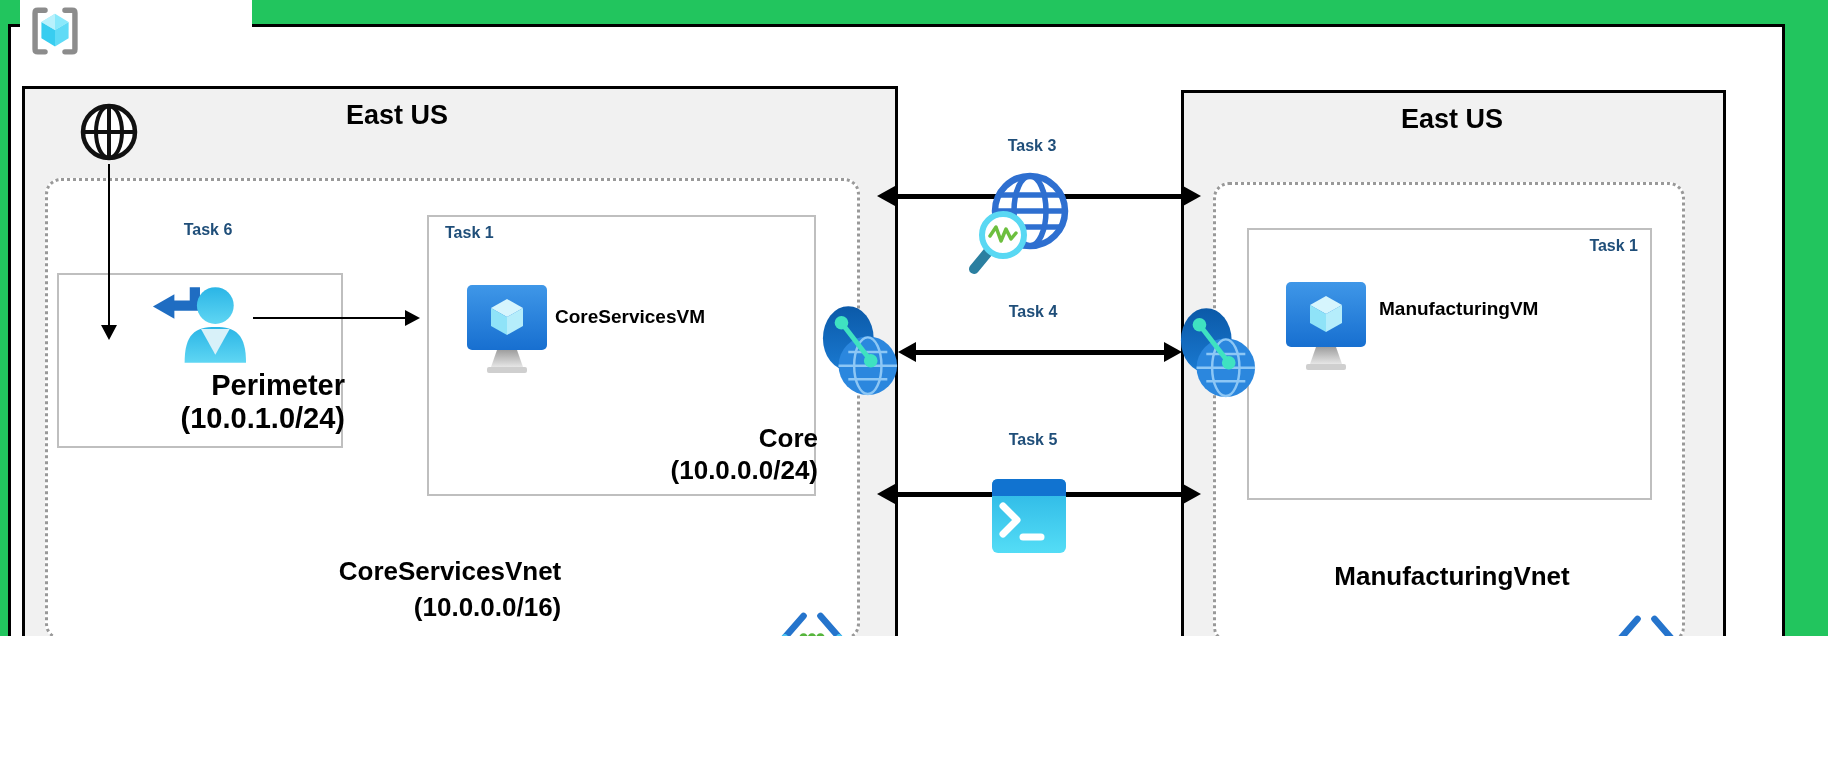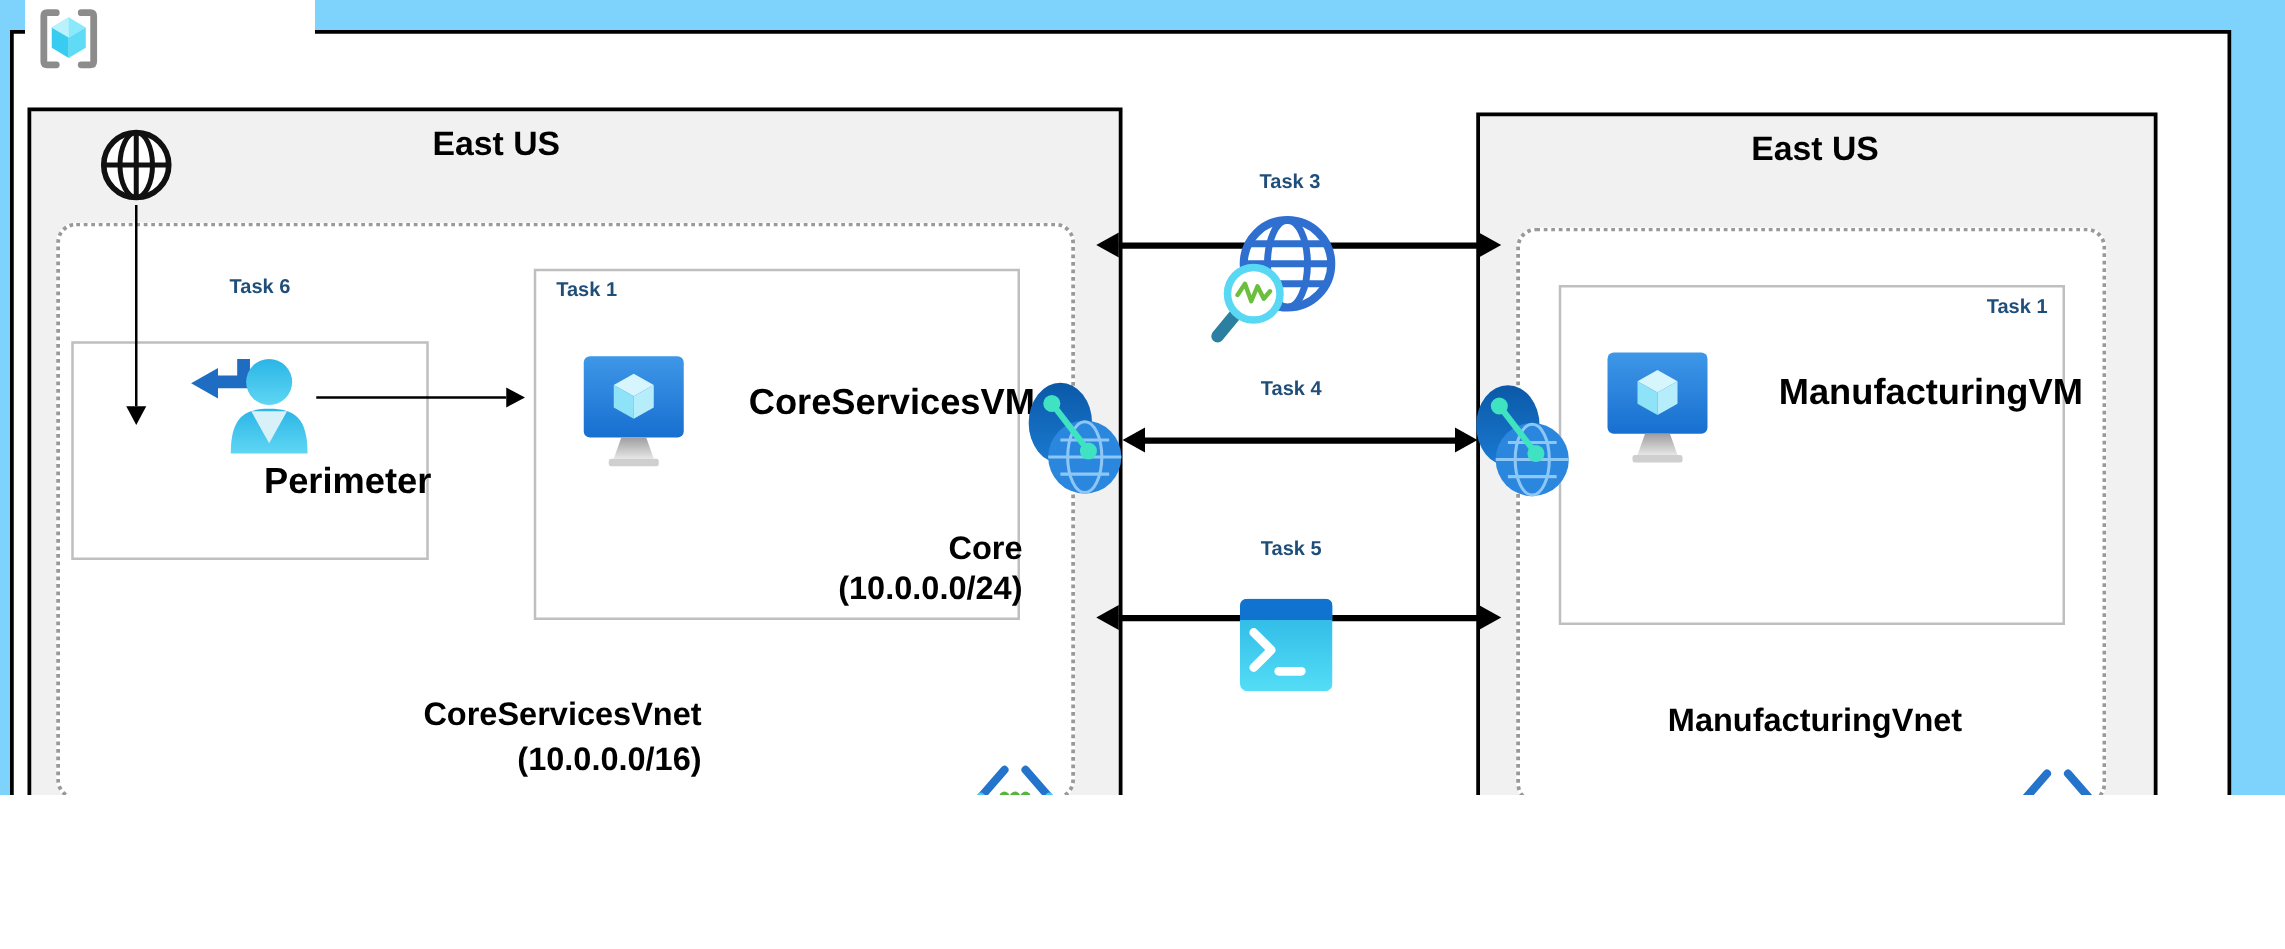--- a/index.html
+++ b/index.html
@@ -1,32 +1,32 @@
 <!DOCTYPE html>
 <html style="--task-label: #1f4e79; --region-bg: #f1f1f1; --box-border: #bfbfbf; --outline-black: #000000; --azure-blue: #1f6dc2; --cyan-accent: #50d7f4; --peering-teal: #3fe2c1; --pulse-green: #6cbf3e;"><head>
 <meta charset="utf-8">
 <style>
   html,body{margin:0;padding:0;background:#fff;}
   body{font-family:"Liberation Sans", sans-serif;font-weight:700;color:#000;}
-  #canvas{position:relative;width:1828px;height:636px;background:#7dd3fc;overflow:hidden;}
+  #canvas{position:relative;width:1828px;height:636px;background:#22c55e;overflow:hidden;}
   .abs{position:absolute;}
   .nowrap{white-space:nowrap;}
   .cx{transform:translateX(-50%);}
 
   
   .rg-box{border:3px solid #000;background:#fff;}
   .region{background:var(--region-bg,#f1f1f1);border:3px solid #000;box-sizing:border-box;}
   .vnet{background:#fff;border:3px dotted #999;border-radius:16px;box-sizing:border-box;}
   .subnet-box{background:#fff;border:2px solid var(--box-border,#bfbfbf);box-sizing:border-box;}
 
   
   .rg-title{font-size:30px;line-height:58px;}
   .region-title{font-size:27px;}
   .task{color:var(--task-label,#1f4e79);font-size:16px;}
-  .vm-name{font-size:29px;margin-left:44px;}
+  .vm-name{font-size:19px;}
   .lbl2{font-size:26px;line-height:34px;text-align:right;}
   .lbl2s{font-size:29px;line-height:33px;text-align:right;}
 
   
   .dblarrow{position:absolute;height:5px;background:#000;z-index:5;}
   .dblarrow::before{content:"";position:absolute;left:-18px;top:-7.5px;width:0;height:0;
      border-top:10px solid transparent;border-bottom:10px solid transparent;border-right:18px solid #000;}
   .dblarrow::after{content:"";position:absolute;right:-18px;top:-7.5px;width:0;height:0;
      border-top:10px solid transparent;border-bottom:10px solid transparent;border-left:18px solid #000;}
 
@@ -84,20 +84,21 @@
         </linearGradient>
       </defs>
       <path d="M44 6 V24 H20" fill="none" stroke="#1f6dc2" stroke-width="10"></path>
       <polygon points="24,13 24,37 3,25" fill="#1f6dc2"></polygon>
       <circle cx="64" cy="24" r="18" fill="url(#pg)"></circle>
       <path d="M34,80 C34,52 44,45 64,45 C84,45 94,52 94,80 Z" fill="url(#pg)"></path>
       <polygon points="50,47 78,47 64,72" fill="#d8f1f9"></polygon>
     </svg>
     <div class="abs lbl2s" style="left:0;top:94px;width:286px;">
       <div>Perimeter</div>
+      <div>(10.0.1.0/24)</div>
     </div>
   </div>
 
   <div class="abs harrow" style="left:253px;top:316.75px;width:152px;"></div>
 
   <div class="abs subnet-box" style="left:427px;top:215px;width:389px;height:281px;">
     <div class="abs task nowrap" style="left:16px;top:7px;">Task 1</div>
     <svg class="abs icon" style="left:36px;top:66px;" width="84" height="98" viewBox="0 0 84 98">
       <defs>
         <linearGradient id="mg1" x1="0" y1="0" x2="0" y2="1">

